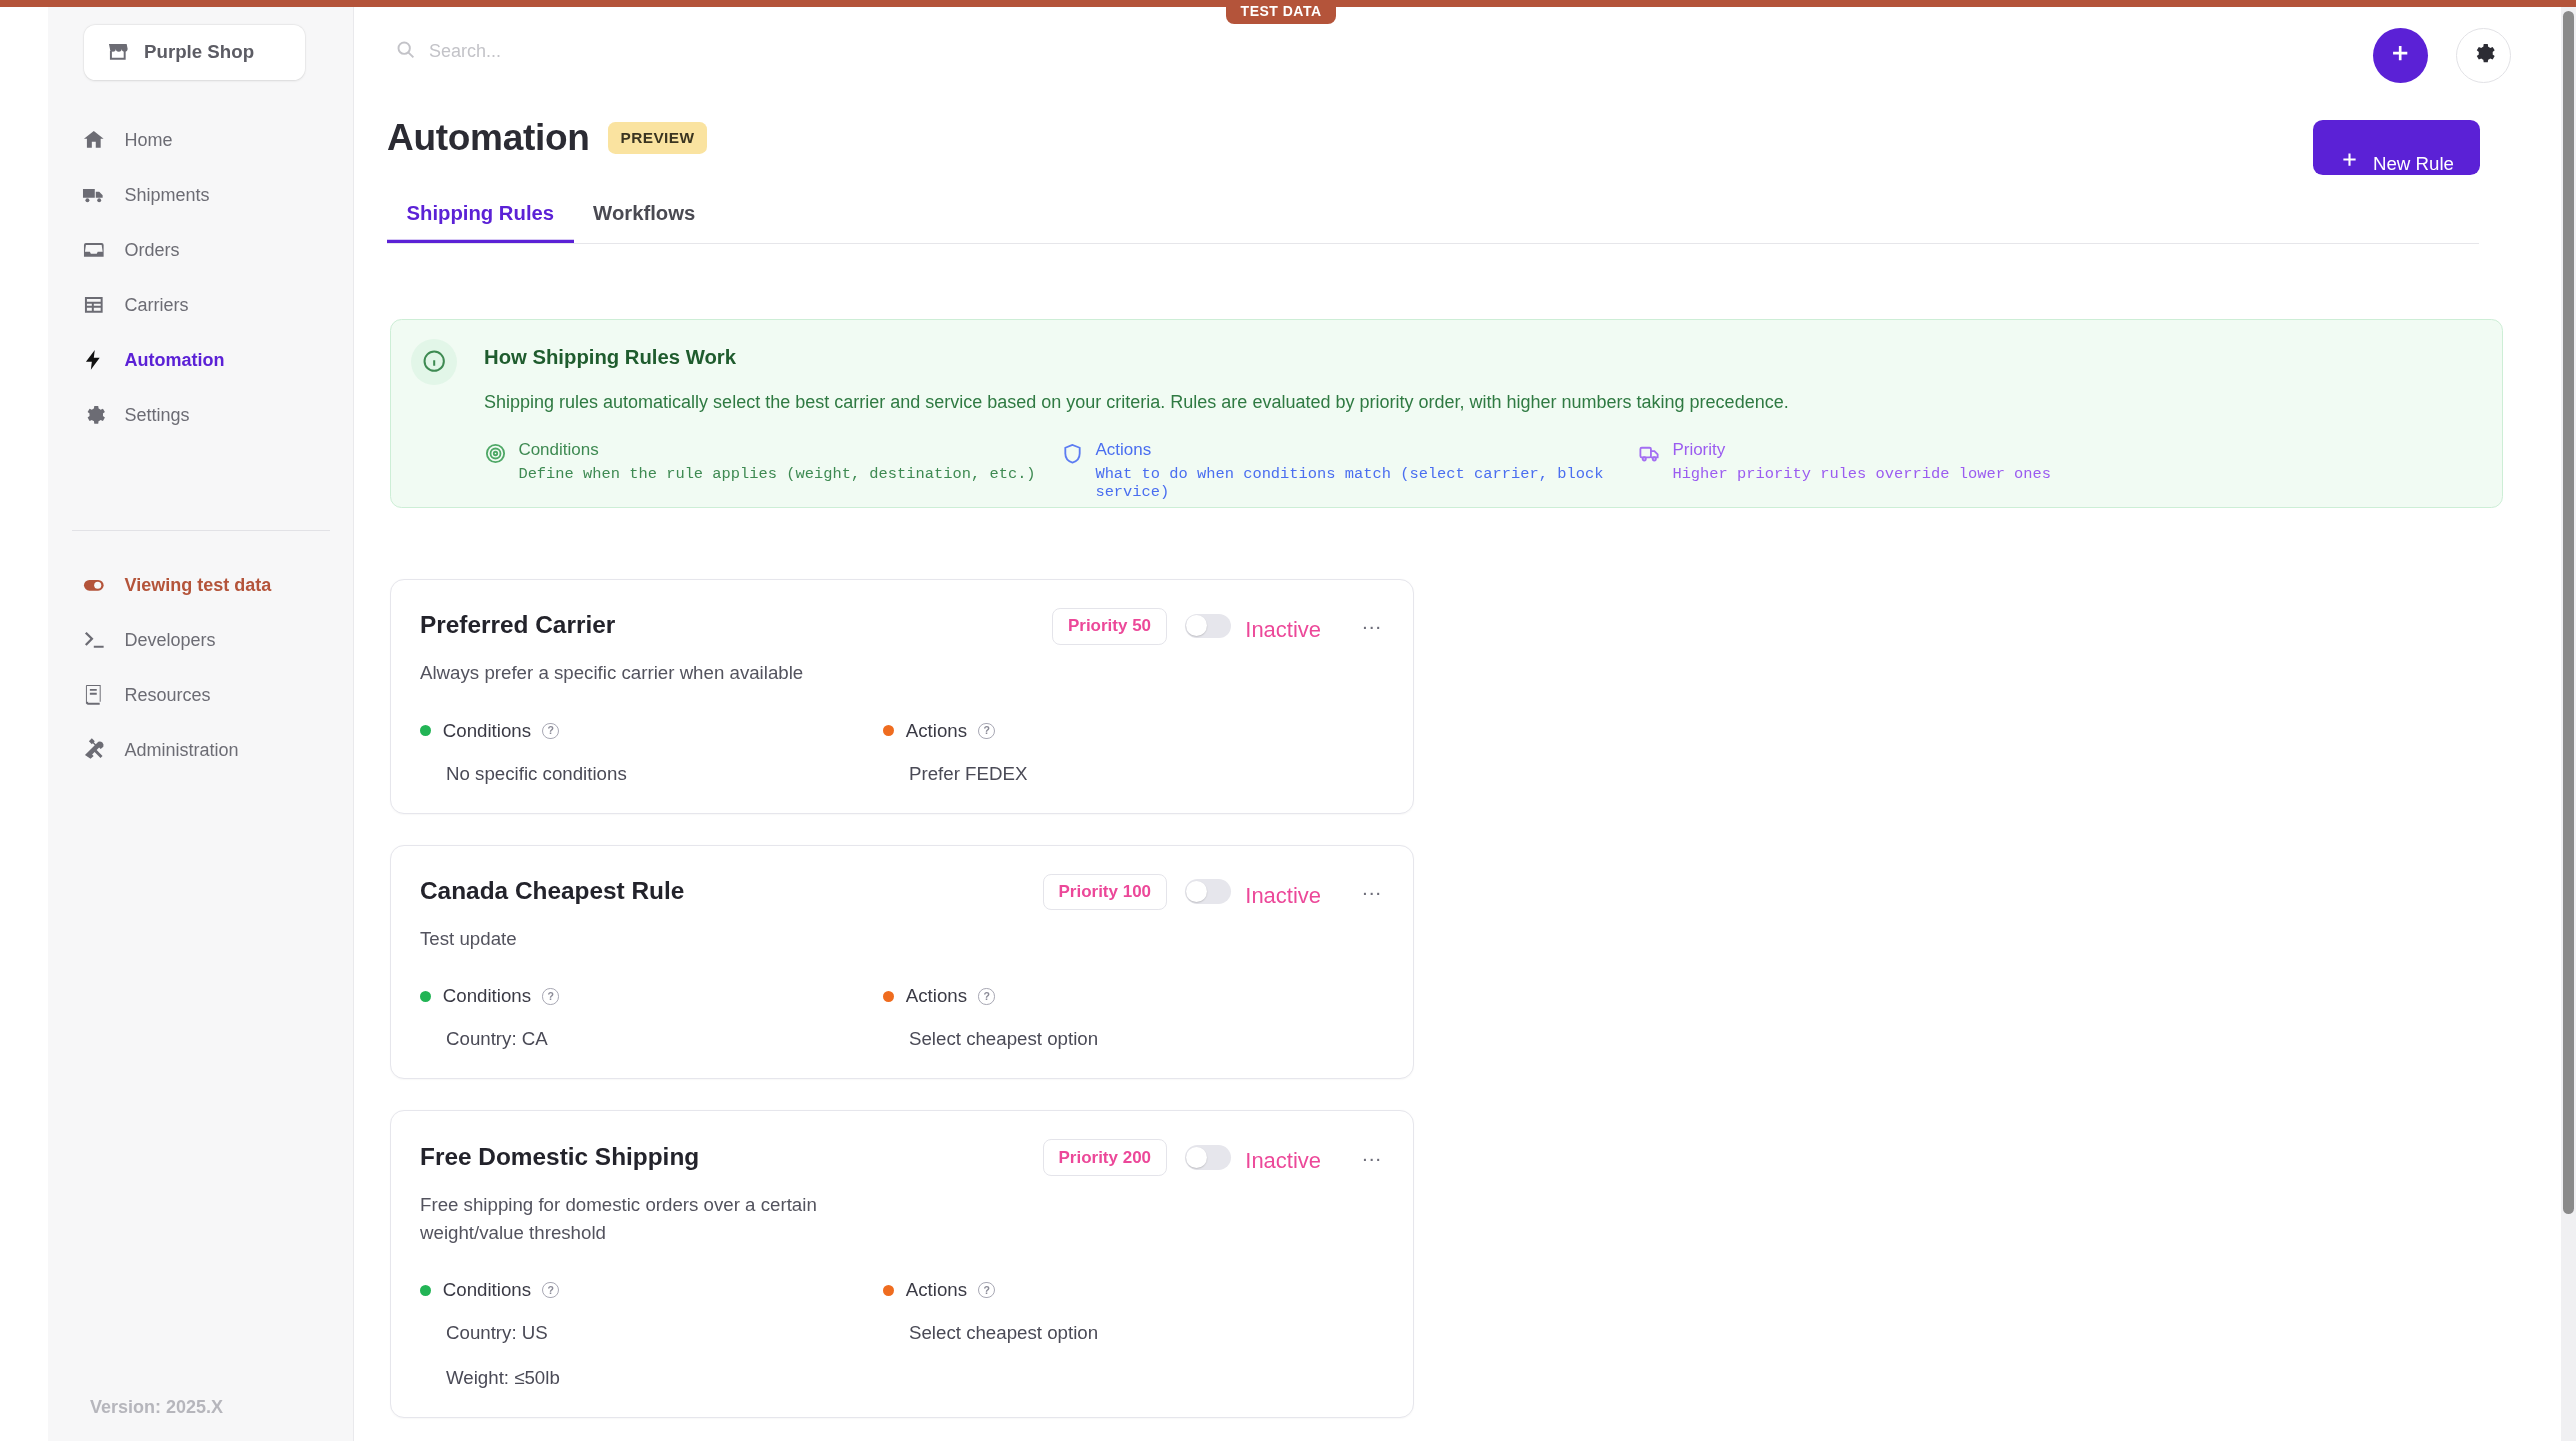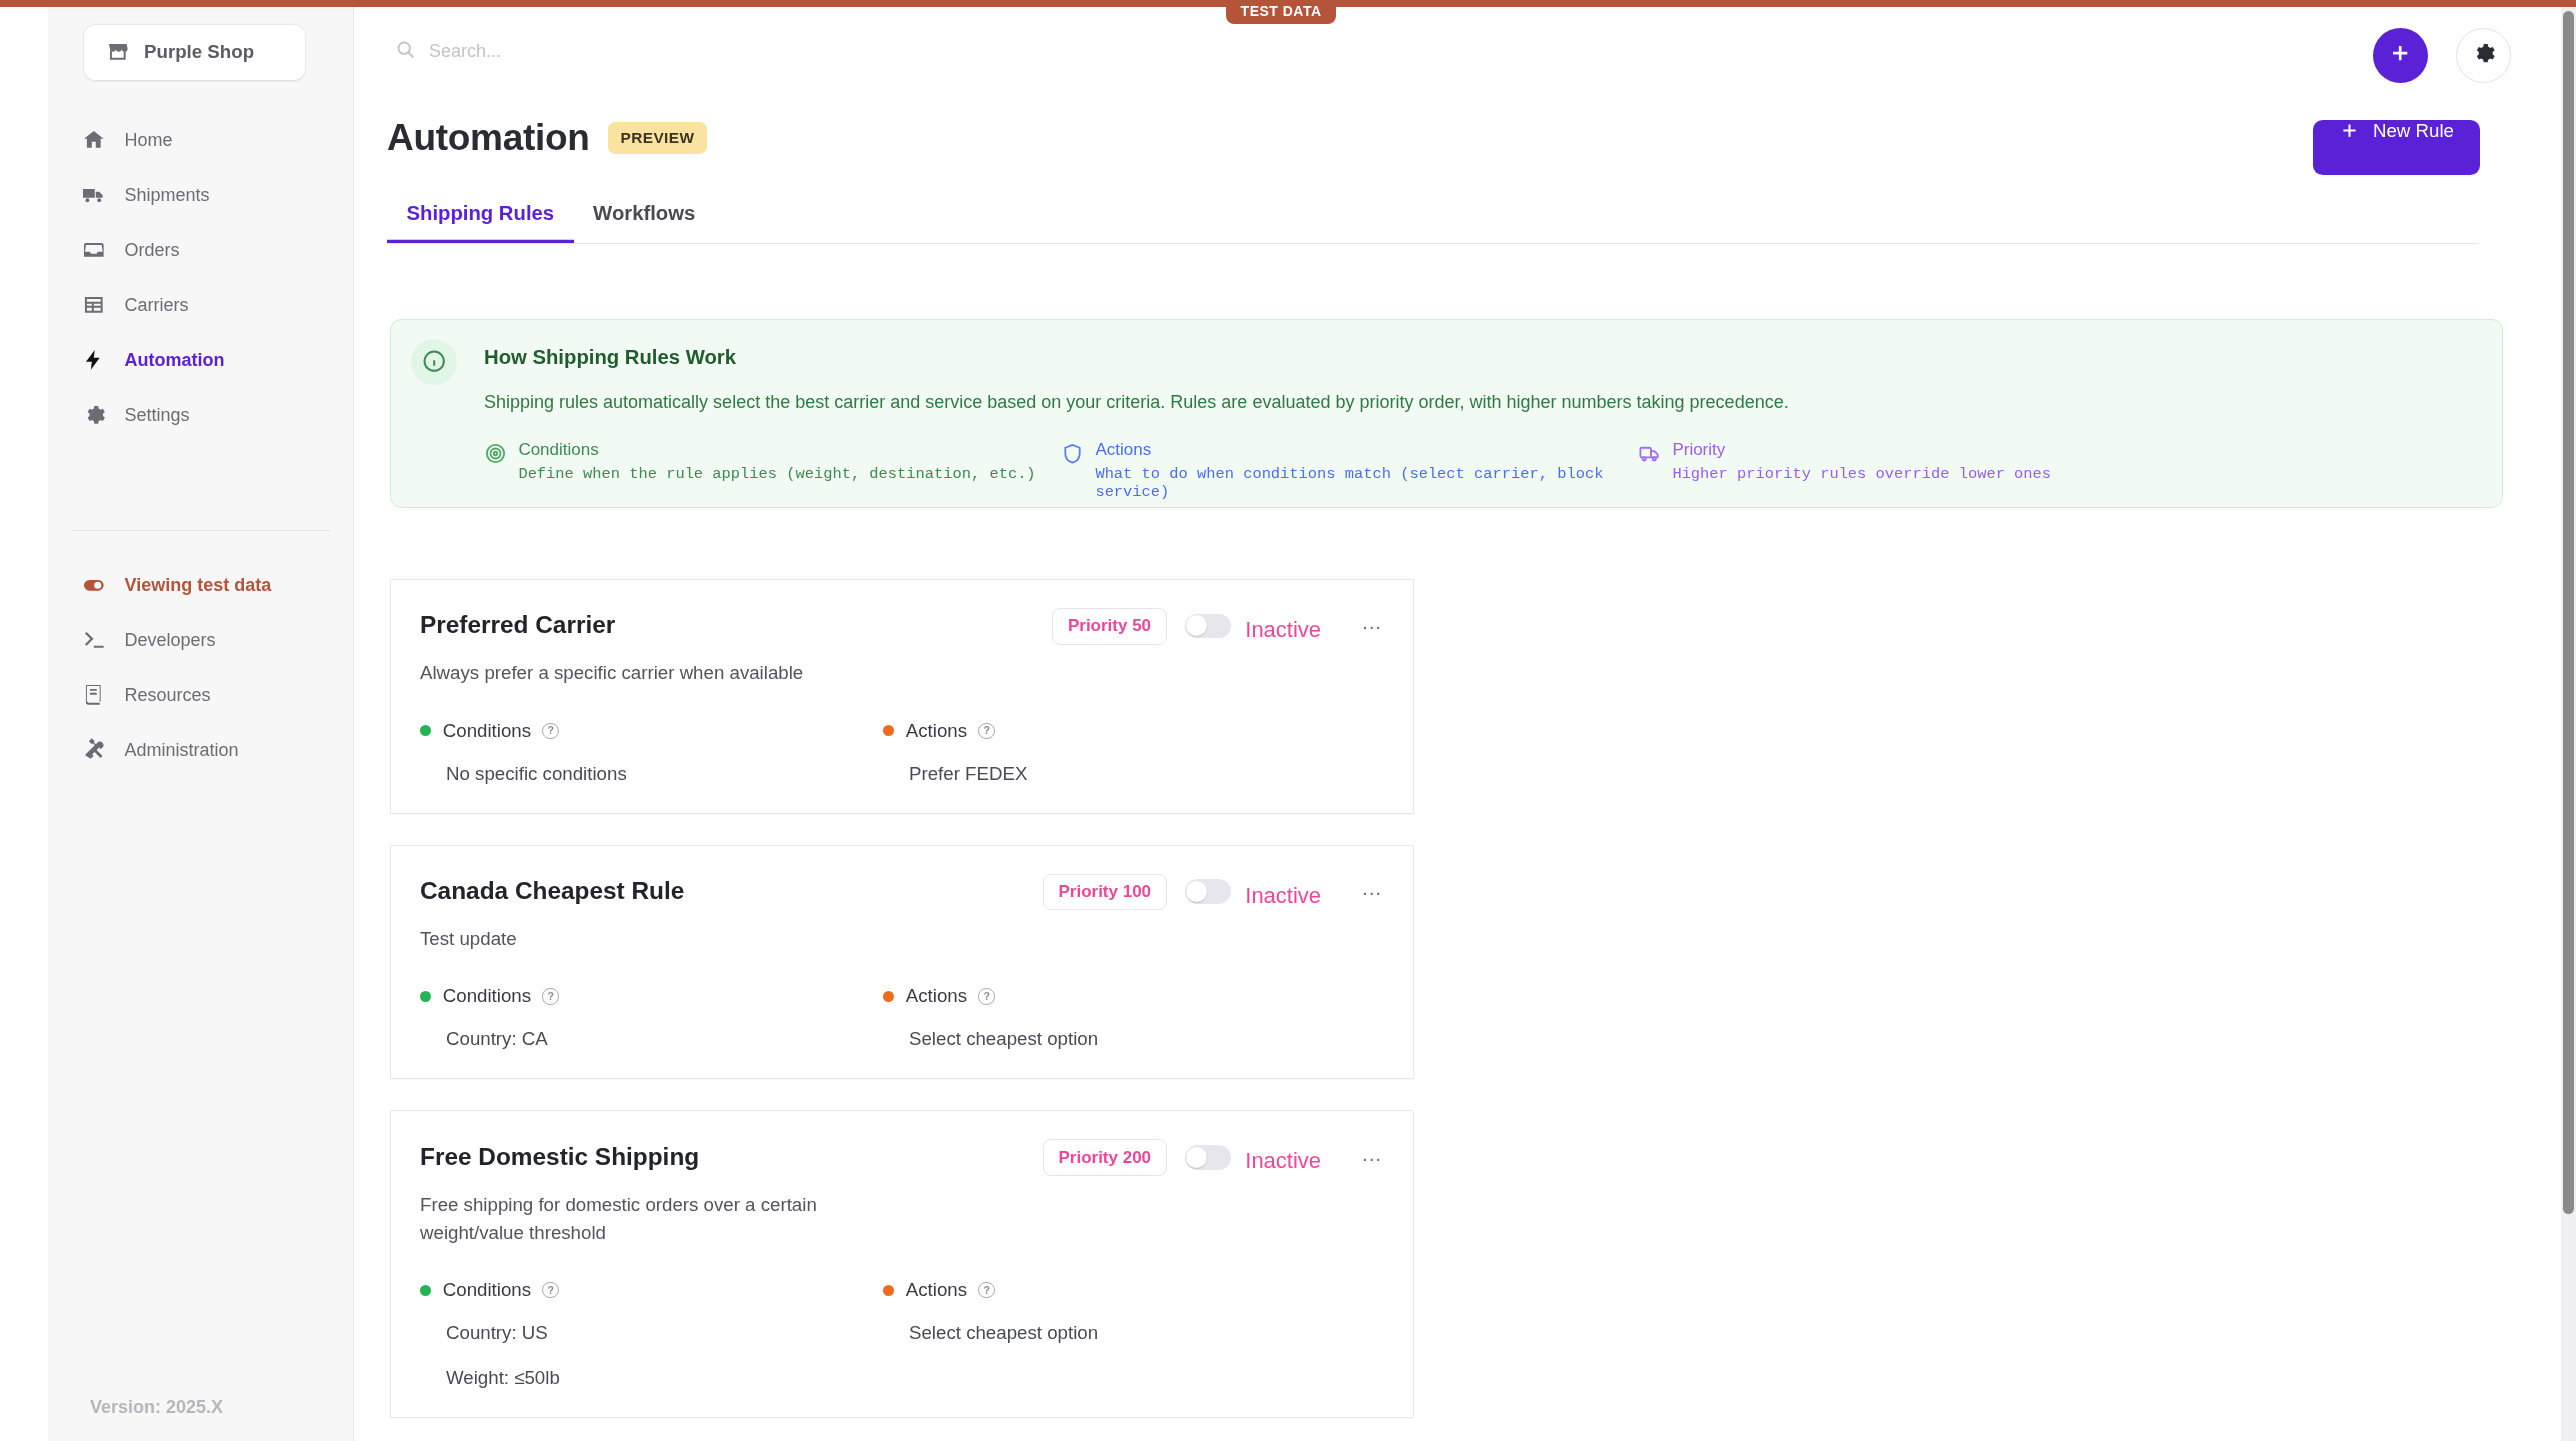--- a/index.html
+++ b/index.html
@@ -106,21 +106,21 @@
   .preview-badge {
     background: #fae3a0; color: #3a3420;
     font-size: 15.4px; font-weight: bold; letter-spacing: 0.4px;
     padding: 7.3px 13px; border-radius: 7.3px;
   }
   .btn-newrule {
     position: absolute; right: 81px; top: 24.4px;
     background: #5b21d6; color: #fff; border: none; cursor: pointer;
     font-size: 18.7px; font-weight: 500;
     padding: 0 26px; height: 55px; border-radius: 9.8px;
-    display: flex; align-items: flex-start; gap: 13px;
+    display: flex; align-items: flex-end; gap: 13px;
     font-family: "Liberation Sans", sans-serif;
   }
   .btn-newrule svg { width: 21px; height: 21px; stroke: #fff; stroke-width: 2.4; }
 
   .tabs {
     position: absolute; left: 81px; top: 106px; width: 2092px;
     border-bottom: 1.6px solid #e6e6ea;
     display: flex; gap: 0;
   }
   .tab {
@@ -162,21 +162,21 @@
   .bcol.green .bcol-h, .bcol.green .bcol-s { color: #3e8a52; }
   .bcol.green svg { stroke: #4fa866; }
   .bcol.blue .bcol-h, .bcol.blue .bcol-s { color: #4a6ef0; }
   .bcol.blue svg { stroke: #5c7cf2; }
   .bcol.purple .bcol-h, .bcol.purple .bcol-s { color: #9b5cf0; }
   .bcol.purple svg { stroke: #a36ef2; }
 
   
   .cards { position: absolute; left: 390px; top: 579px; width: 1024px; }
   .card {
-    background: #fff; border: 0.8px solid #e6e6ec; border-radius: 1px;
+    background: #fff; border: 0.8px solid #e6e6ec; border-radius: 14px;
     margin-bottom: 31px; padding: 28px 31px 28px 29px; position: relative;
     box-shadow: 0 0.8px 1.6px rgba(0,0,0,.03);
   }
   .card-top { display: flex; align-items: flex-start; }
   .card-title {
     font-size: 24.4px; font-weight: bold; color: #23232b; flex: 1; padding-top: 3.3px;
   }
   .prio-badge {
     background: #fff; border: 1.2px solid #e4e4ea; border-radius: 8.1px;
     font-size: 17px; font-weight: bold; color: #ec4899;

